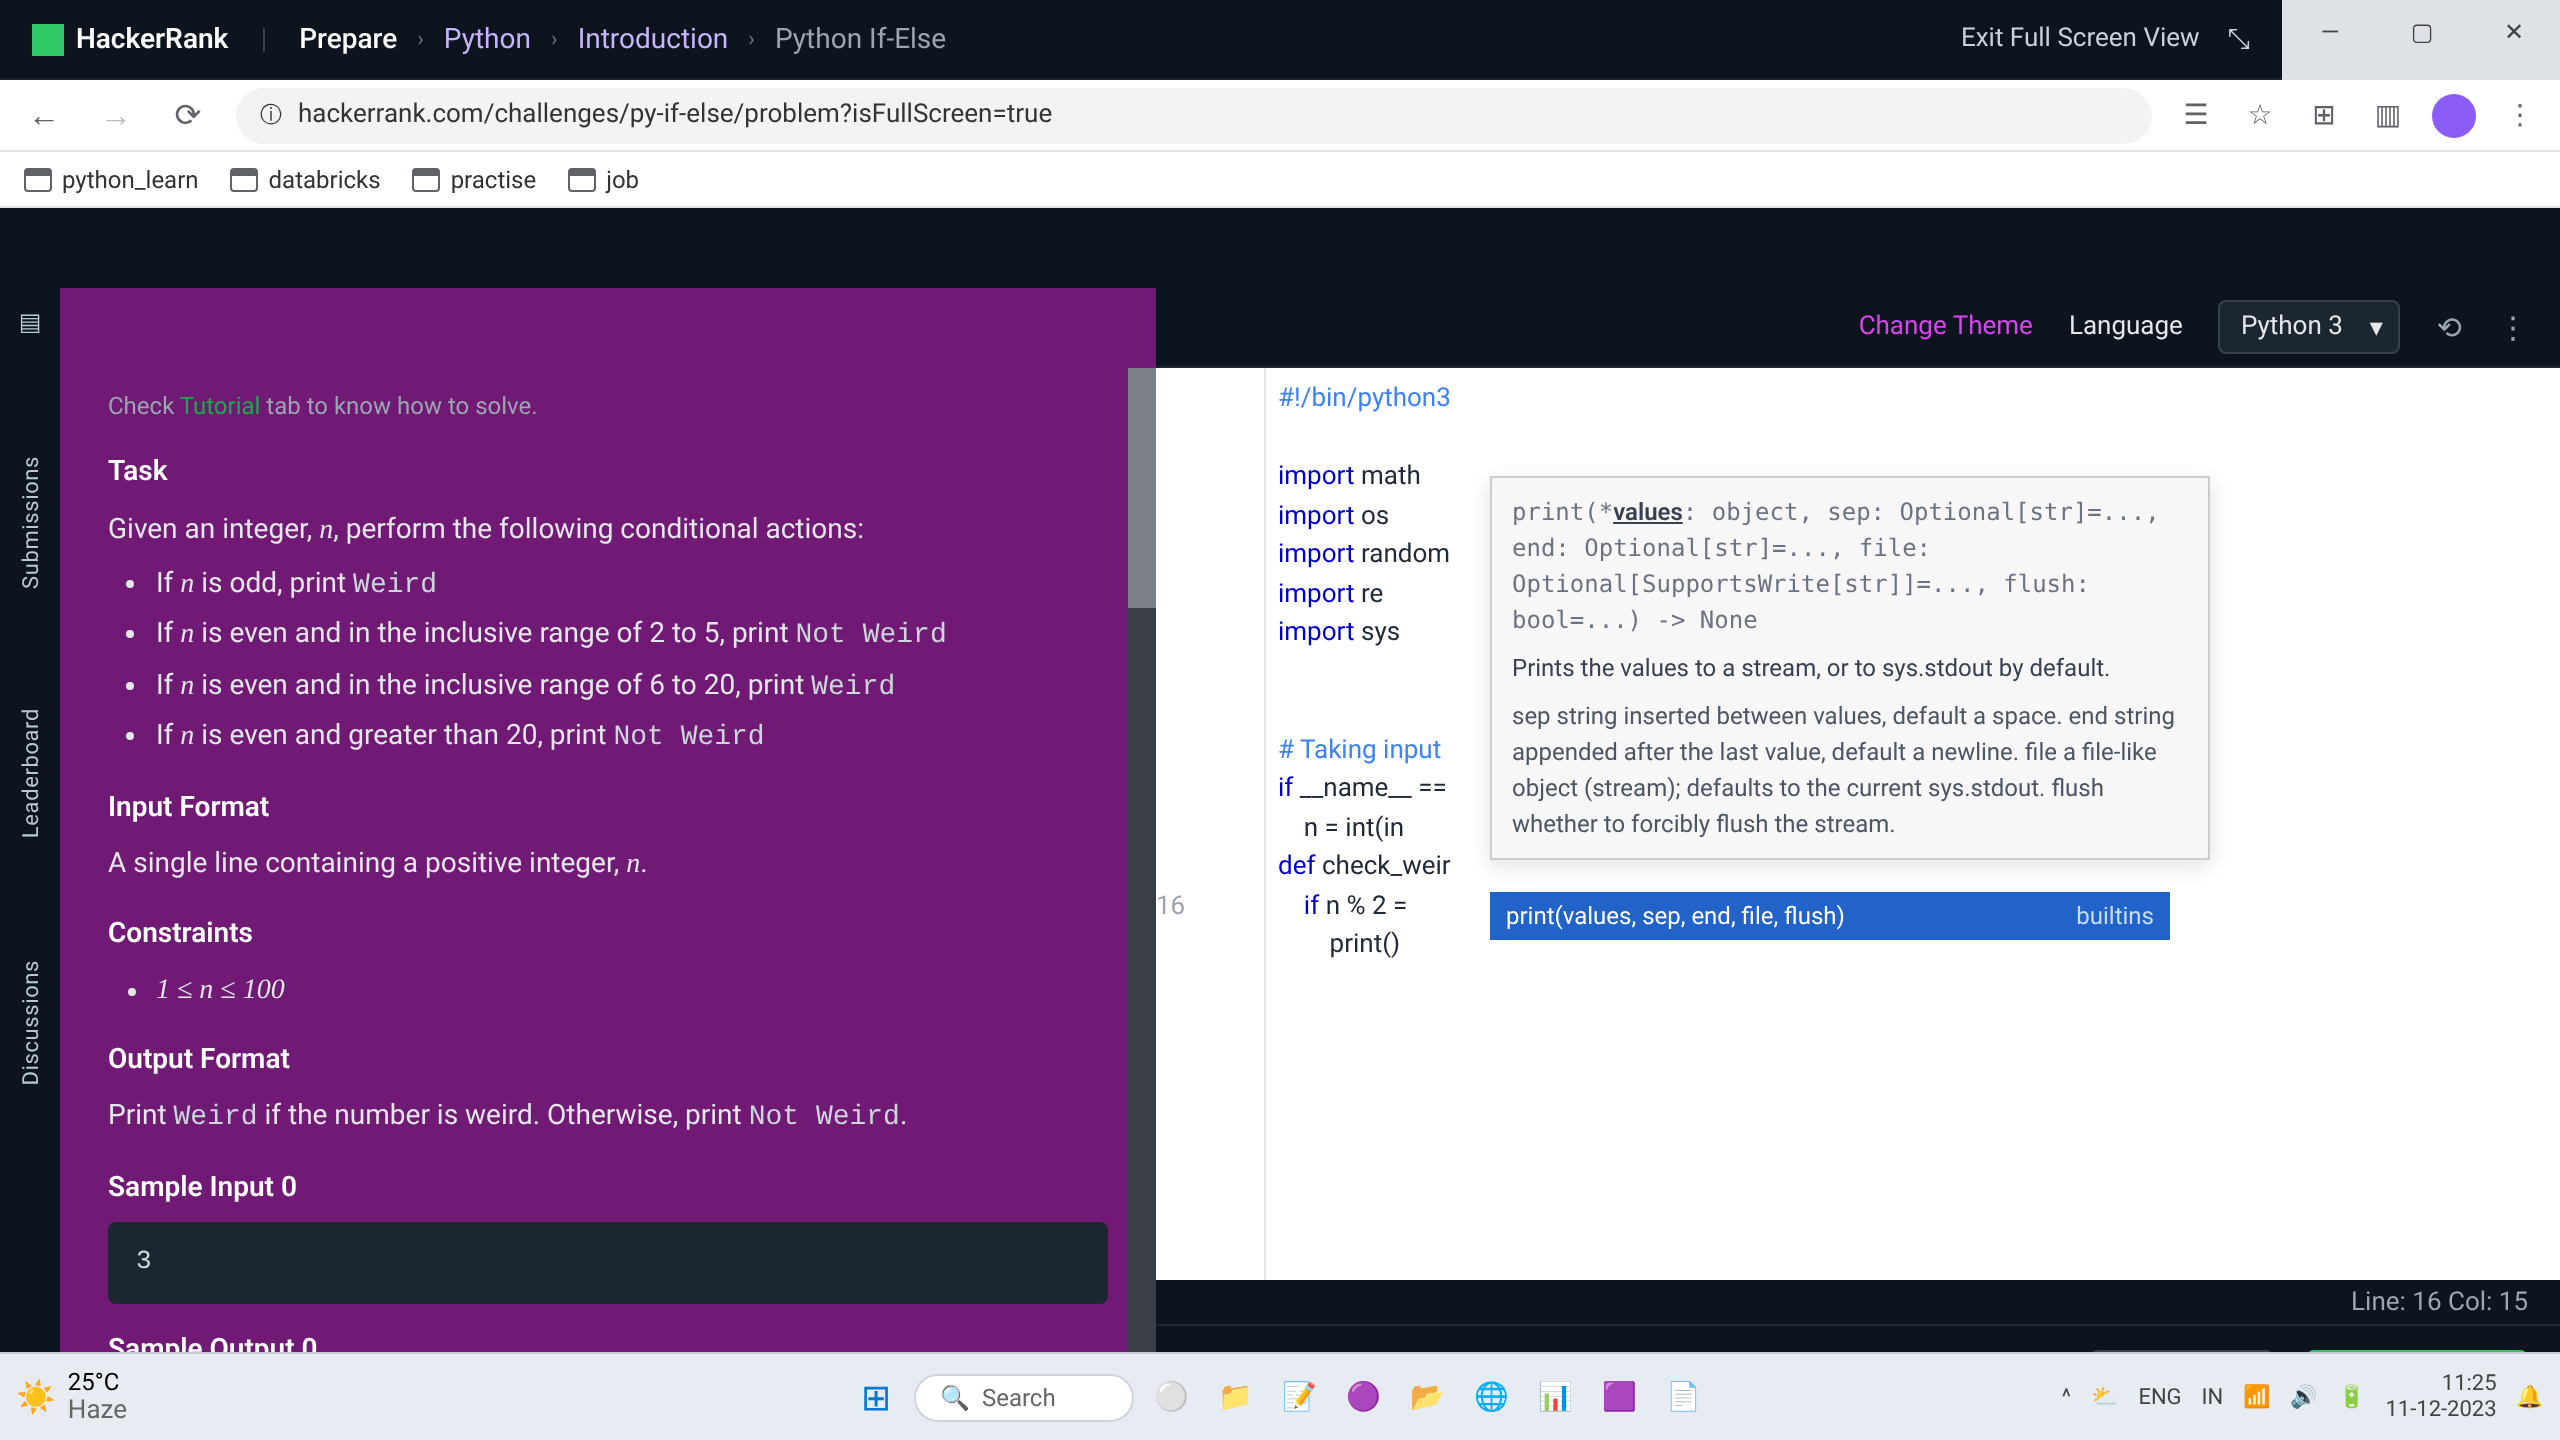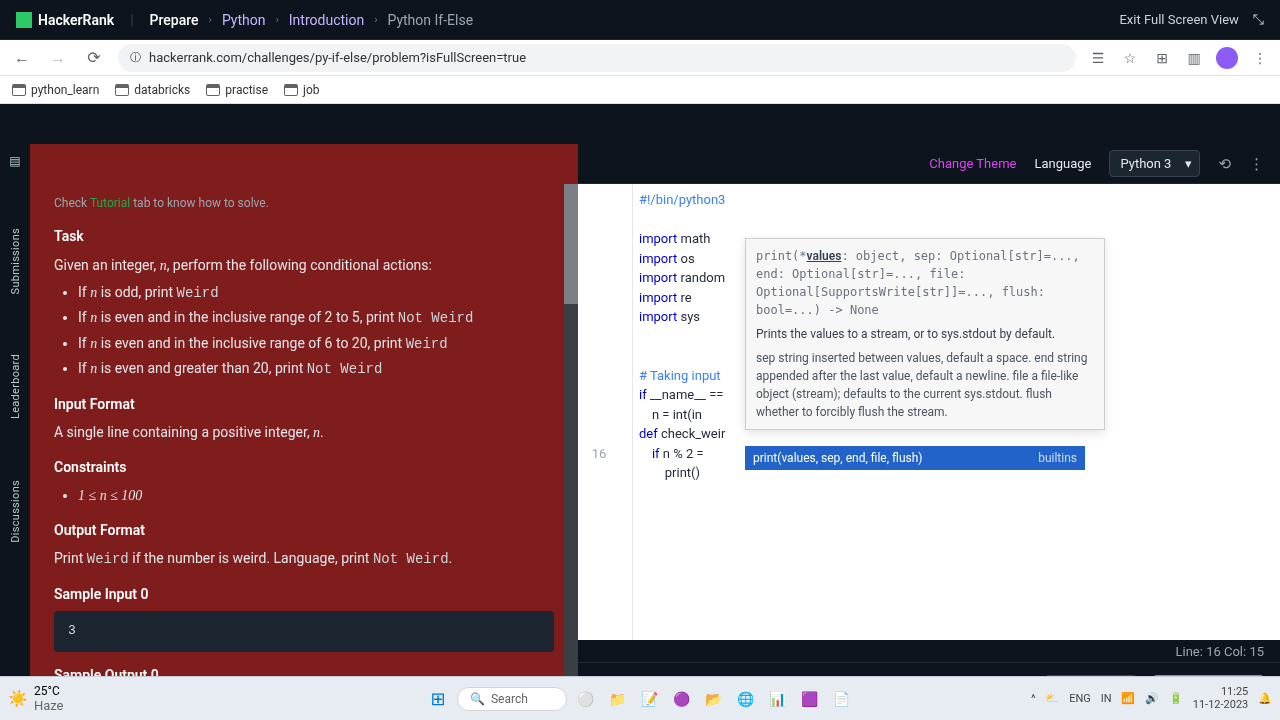--- a/index.html
+++ b/index.html
@@ -25,21 +25,21 @@
 .bm { display: flex; align-items: center; gap: 5px; cursor: pointer; }
 .bm-icon { width: 14px; height: 12px; border: 1.5px solid #5f6368; border-top: 4px solid #5f6368; border-radius: 2px; }
 
 
 .content { height: 616px; background: #0e141e; color: #b7c9cc; display: flex; }
 
 .side-tabs { width: 30px; background: #0e141e; display: flex; flex-direction: column; align-items: center; padding-top: 10px; gap: 60px; }
 .side-tab { writing-mode: vertical-rl; transform: rotate(180deg); font-size: 11px; color: #b7c9cc; cursor: pointer; letter-spacing: 0.3px; }
 .side-icon { font-size: 12px; color: #b7c9cc; }
 
-.left-panel { width: 548px; background: #7f1d1d; overflow-y: auto; position: relative; }
+.left-panel { width: 548px; background: #701a75; overflow-y: auto; position: relative; }
 .scroll-mock { position: absolute; right: 0; top: 40px; width: 14px; height: 540px; background: #3a3f47; }
 .scroll-mock .thumb { width: 14px; height: 120px; background: #7b7f86; }
 
 .app-header { height: 40px; display: flex; align-items: center; padding: 0 16px; gap: 16px; border-bottom: 1px solid rgba(255,255,255,0.07); font-size: 14px; position: absolute; top: 0; left: 0; right: 0; background: #0e141e; z-index: 5; }
 .logo { color: #fff; font-weight: 600; font-size: 14px; display: flex; align-items: center; gap: 6px; }
 .logo-mark { width: 16px; height: 16px; background: #2ec866; }
 .crumbs { display: flex; gap: 10px; align-items: center; font-size: 14px; }
 .crumb { color: #c4b5fd; cursor: pointer; }
 .crumb-active { color: #fff; font-weight: 500; }
 .crumb-sep { color: #6b7280; font-size: 11px; }
@@ -59,21 +59,21 @@
 .sample-box { background: #1c2630; border-radius: 4px; padding: 10px 14px; font-family: "Courier New", monospace; color: #d1d9de; font-size: 13px; margin: 6px 0 12px; }
 
 .right-panel { flex: 1; display: flex; flex-direction: column; background: #0e141e; }
 .editor-header { height: 40px; display: flex; align-items: center; justify-content: flex-end; gap: 18px; padding: 0 16px; border-bottom: 1px solid rgba(255,255,255,0.08); font-size: 13px; }
 .change-theme { color: #d946ef; cursor: pointer; }
 .lang-label { color: #e5e7eb; }
 .lang-select { background: #1c2630; border: 1px solid #374151; color: #e5e7eb; padding: 5px 28px 5px 10px; border-radius: 4px; font-size: 13px; cursor: pointer; position: relative; }
 .editor-icon { color: #9aa5b1; cursor: pointer; font-size: 15px; }
 
 .editor-area { flex: 1; display: flex; background: #fff; position: relative; }
-.gutter { width: 55px; background: #fff; color: #9ca3af; font-family: Consolas, monospace; font-size: 13px; text-align: center; padding: 6px 12px 0 0; line-height: 1.5; border-right: 1px solid #e5e7eb; }
+.gutter { width: 55px; background: #fff; color: #9ca3af; font-family: Consolas, monospace; font-size: 13px; text-align: left; padding: 6px 12px 0 0; line-height: 1.5; border-right: 1px solid #e5e7eb; }
 .code-body { flex: 1; font-family: Consolas, monospace; font-size: 13px; padding: 6px 0 0 6px; line-height: 1.5; color: #1f2937; position: relative; }
 .kw { color: #0000cc; }
 .com { color: #3b82f6; }
 
 .tooltip { position: absolute; left: 112px; top: 54px; width: 360px; background: #f7f7f7; border: 1px solid #ccc; padding: 8px 10px; font-size: 12px; color: #374151; box-shadow: 0 3px 10px rgba(0,0,0,0.12); z-index: 10; line-height: 1.5; }
 .tooltip .sig { font-family: Consolas, monospace; color: #6b7280; margin-bottom: 6px; word-wrap: break-word; }
 .tooltip .sig .hl { color: #374151; text-decoration: underline; font-weight: 600; }
 .tooltip .desc { color: #374151; margin-bottom: 6px; }
 .tooltip .params { color: #4b5563; }
 
@@ -147,21 +147,21 @@
       <span>practise</span>
     </div>
   <div class="bm">
       <div class="bm-icon"></div>
       <span>job</span>
     </div>
 </div>
 
 <div class="content">
 
-  <div class="app-header" style="width:1280px;">
+  <div class="app-header" style="width:1141px;">
     <div class="logo">
         <div class="logo-mark"></div>
         <span>HackerRank</span>
       </div>
     <span style="color:#374151;">|</span>
     <div class="crumbs">
       <span class="crumb crumb-active">Prepare</span>
       <span class="crumb-sep">›</span>
       <span class="crumb">Python</span>
       <span class="crumb-sep">›</span>
@@ -198,21 +198,21 @@
         <li><span>If </span><span class="italic-var">n</span> is even and in the inclusive range of 6 to 20<span>, print </span><span class="code-word">Weird</span></li>
         <li><span>If </span><span class="italic-var">n</span> is even and greater than 20<span>, print </span><span class="code-word">Not Weird</span></li>
       </ul>
       <div class="sect-title">Input Format</div>
       <div><span>A single line containing a positive integer, </span><span class="italic-var">n</span>.</div>
       <div class="sect-title">Constraints</div>
       <ul>
           <li class="italic-var">1 ≤ n ≤ 100</li>
         </ul>
       <div class="sect-title">Output Format</div>
-      <div><span>Print </span><span class="code-word">Weird</span><span> if the number is weird. Language, print </span><span class="code-word">Not Weird</span>.</div>
+      <div><span>Print </span><span class="code-word">Weird</span><span> if the number is weird. Otherwise, print </span><span class="code-word">Not Weird</span>.</div>
       <div class="sect-title">Sample Input 0</div>
       <div class="sample-box">3</div>
       <div class="sect-title">Sample Output 0</div>
       <div class="sample-box" style="margin-bottom:0;">Weird</div>
     </div>
   </div>
 
   <div class="right-panel" style="margin-top:40px;height:576px;">
     <div class="editor-header">
       <span class="change-theme">Change Theme</span>

